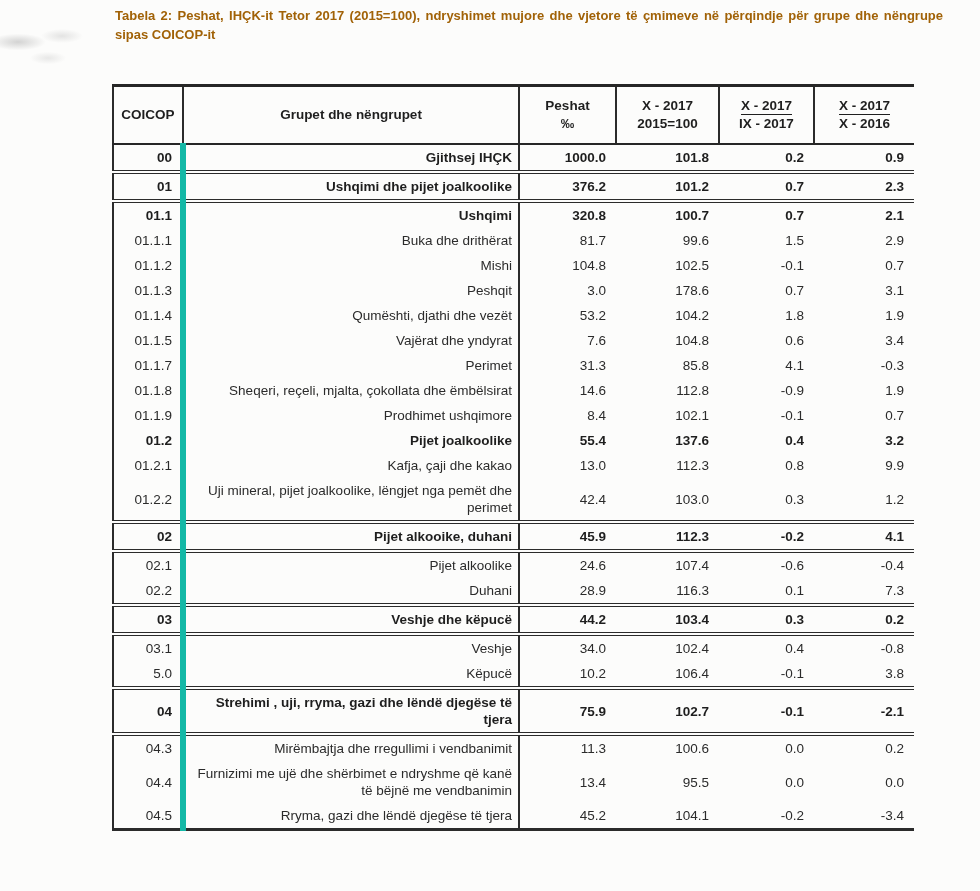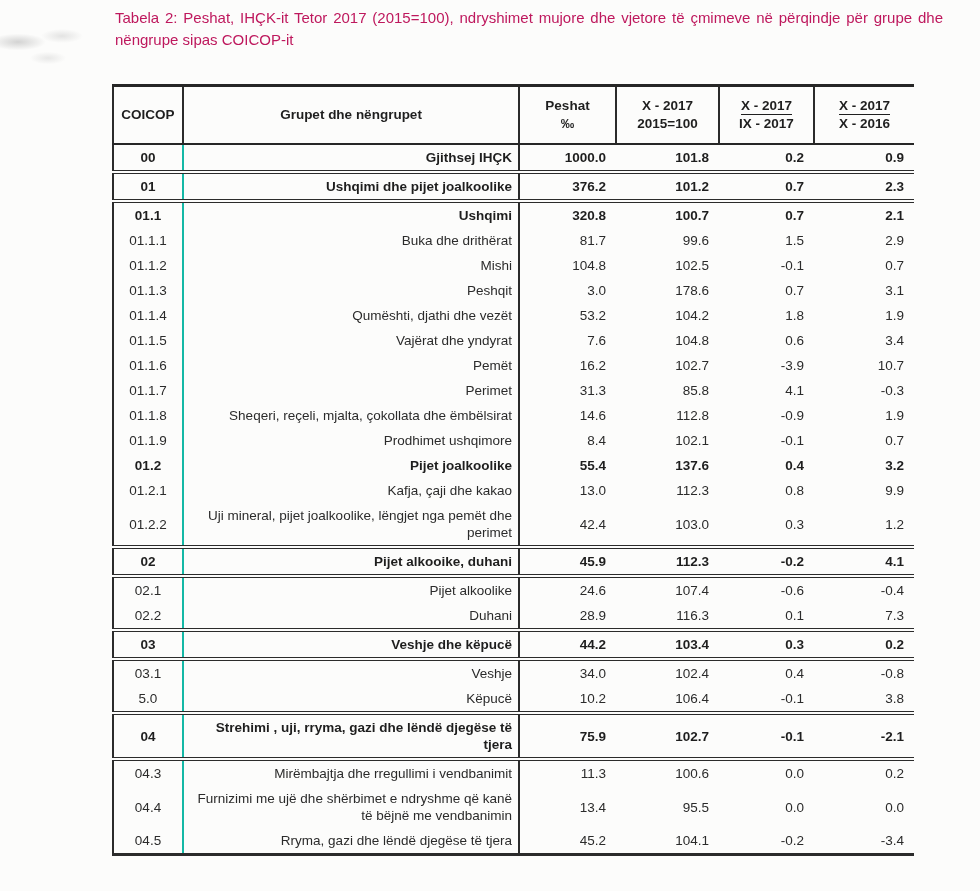--- a/index.html
+++ b/index.html
@@ -27,24 +27,24 @@
       radial-gradient(ellipse 40px 12px at 18px 28px, rgba(150,150,150,.40), transparent 70%),
       radial-gradient(ellipse 30px 10px at 62px 22px, rgba(170,170,170,.30), transparent 70%),
       radial-gradient(ellipse 26px 9px  at 48px 44px, rgba(170,170,170,.25), transparent 70%);
     pointer-events: none;
   }
   .doc-title {
     position: absolute;
     left: 115px;
     top: 7px;
     width: 828px;
-    font-size: 15px;
+    font-size: 13px;
     line-height: 1.45;
-    font-weight: normal;
-    color: #be185d;
+    font-weight: bold;
+    color: #a16207;
     text-align: justify;
   }
   table.coicop {
     position: absolute;
     left: 112px;
     top: 84px;
     width: 801px;
     border-collapse: collapse;
     table-layout: fixed;
     font-size: 13.5px;
@@ -72,22 +72,22 @@
   }
   thead th:first-child { border-left: none; }
   thead .u { border-bottom: 1.5px solid #1f1f1f; padding-bottom: 1px; }
 
   tbody td {
     padding: 4px 8px;
     line-height: 17px;
     vertical-align: middle;
   }
   tbody td.code {
-    border-right: 2px solid #14b8a6;
-    text-align: center;
+    border-right: 6px solid #14b8a6;
+    text-align: right;
     white-space: nowrap;
   }
   tbody td.name {
     border-right: 2px solid #2b2b2b;
     text-align: right;
     padding-right: 6px;
   }
   tbody td.num {
     text-align: right;
     padding-right: 10px;
@@ -193,28 +193,20 @@
         </tr>
         <tr class="">
           <td class="code">01.1.5</td>
           <td class="name">Vajërat dhe yndyrat</td>
           <td class="num">7.6</td>
           <td class="num">104.8</td>
           <td class="num">0.6</td>
           <td class="num">3.4</td>
         </tr>
         <tr class="">
-          <td class="code">01.1.6</td>
-          <td class="name">Pemët</td>
-          <td class="num">16.2</td>
-          <td class="num">102.7</td>
-          <td class="num">-3.9</td>
-          <td class="num">10.7</td>
-        </tr>
-        <tr class="">
           <td class="code">01.1.7</td>
           <td class="name">Perimet</td>
           <td class="num">31.3</td>
           <td class="num">85.8</td>
           <td class="num">4.1</td>
           <td class="num">-0.3</td>
         </tr>
         <tr class="">
           <td class="code">01.1.8</td>
           <td class="name">Sheqeri, reçeli, mjalta, çokollata dhe ëmbëlsirat</td>

